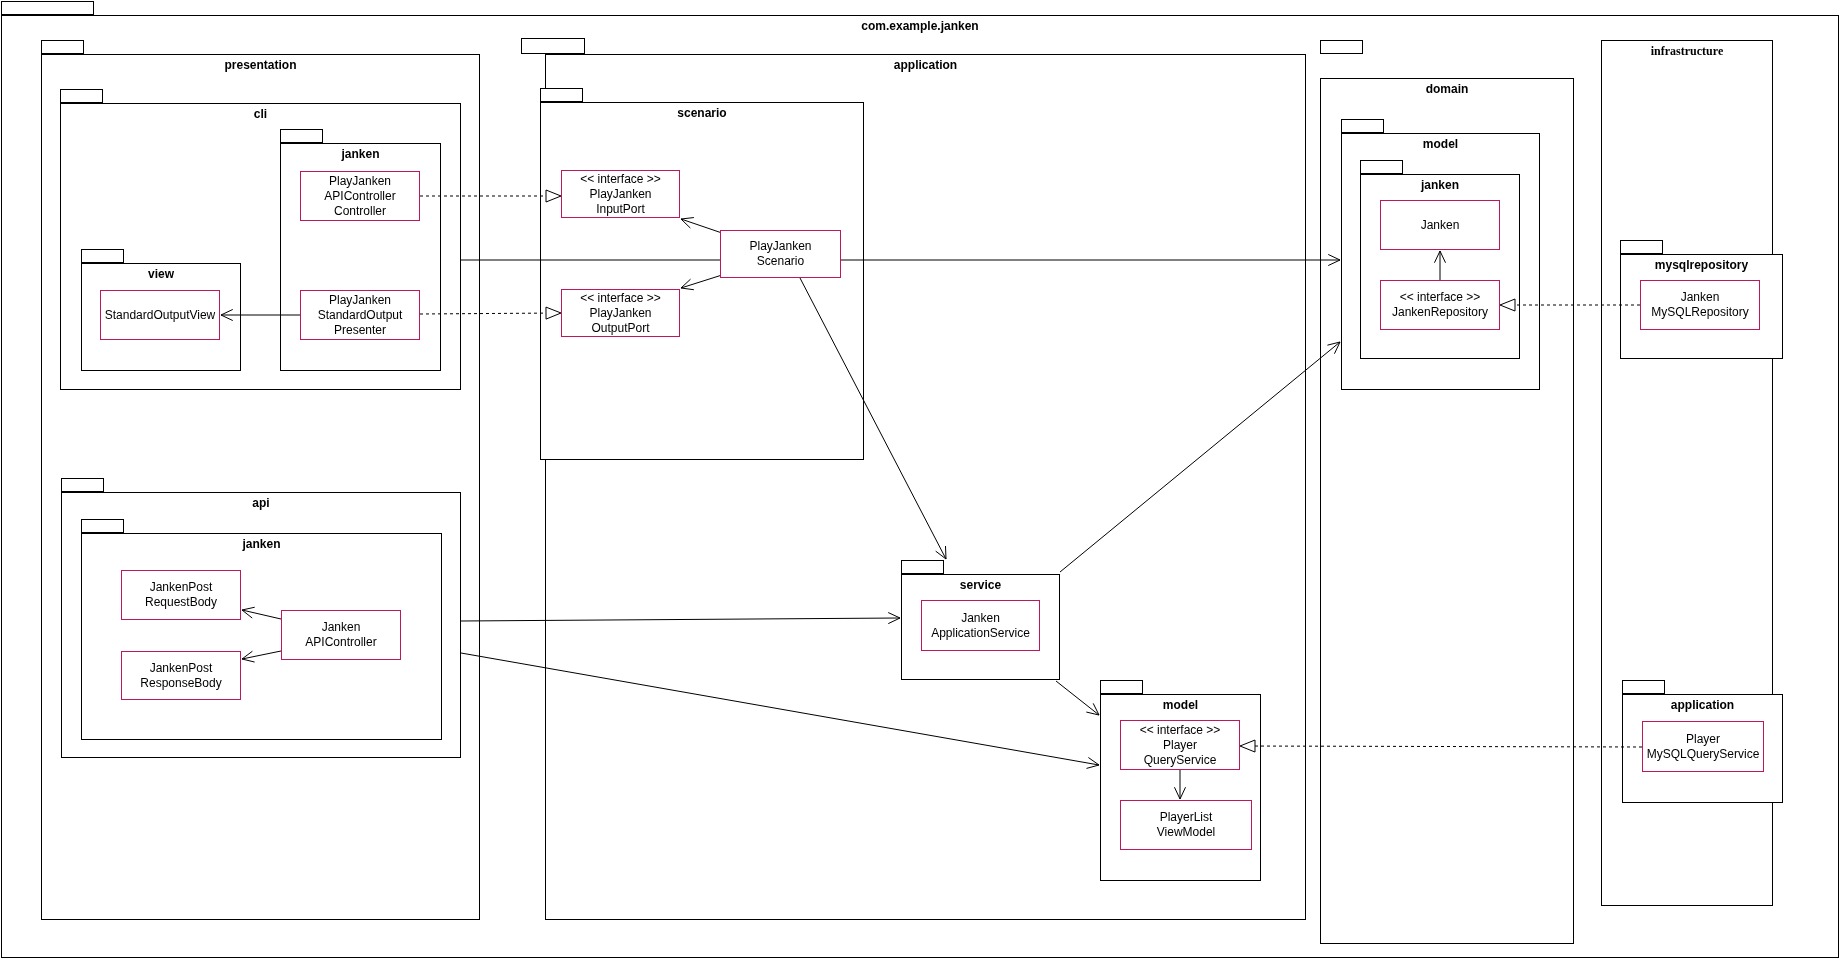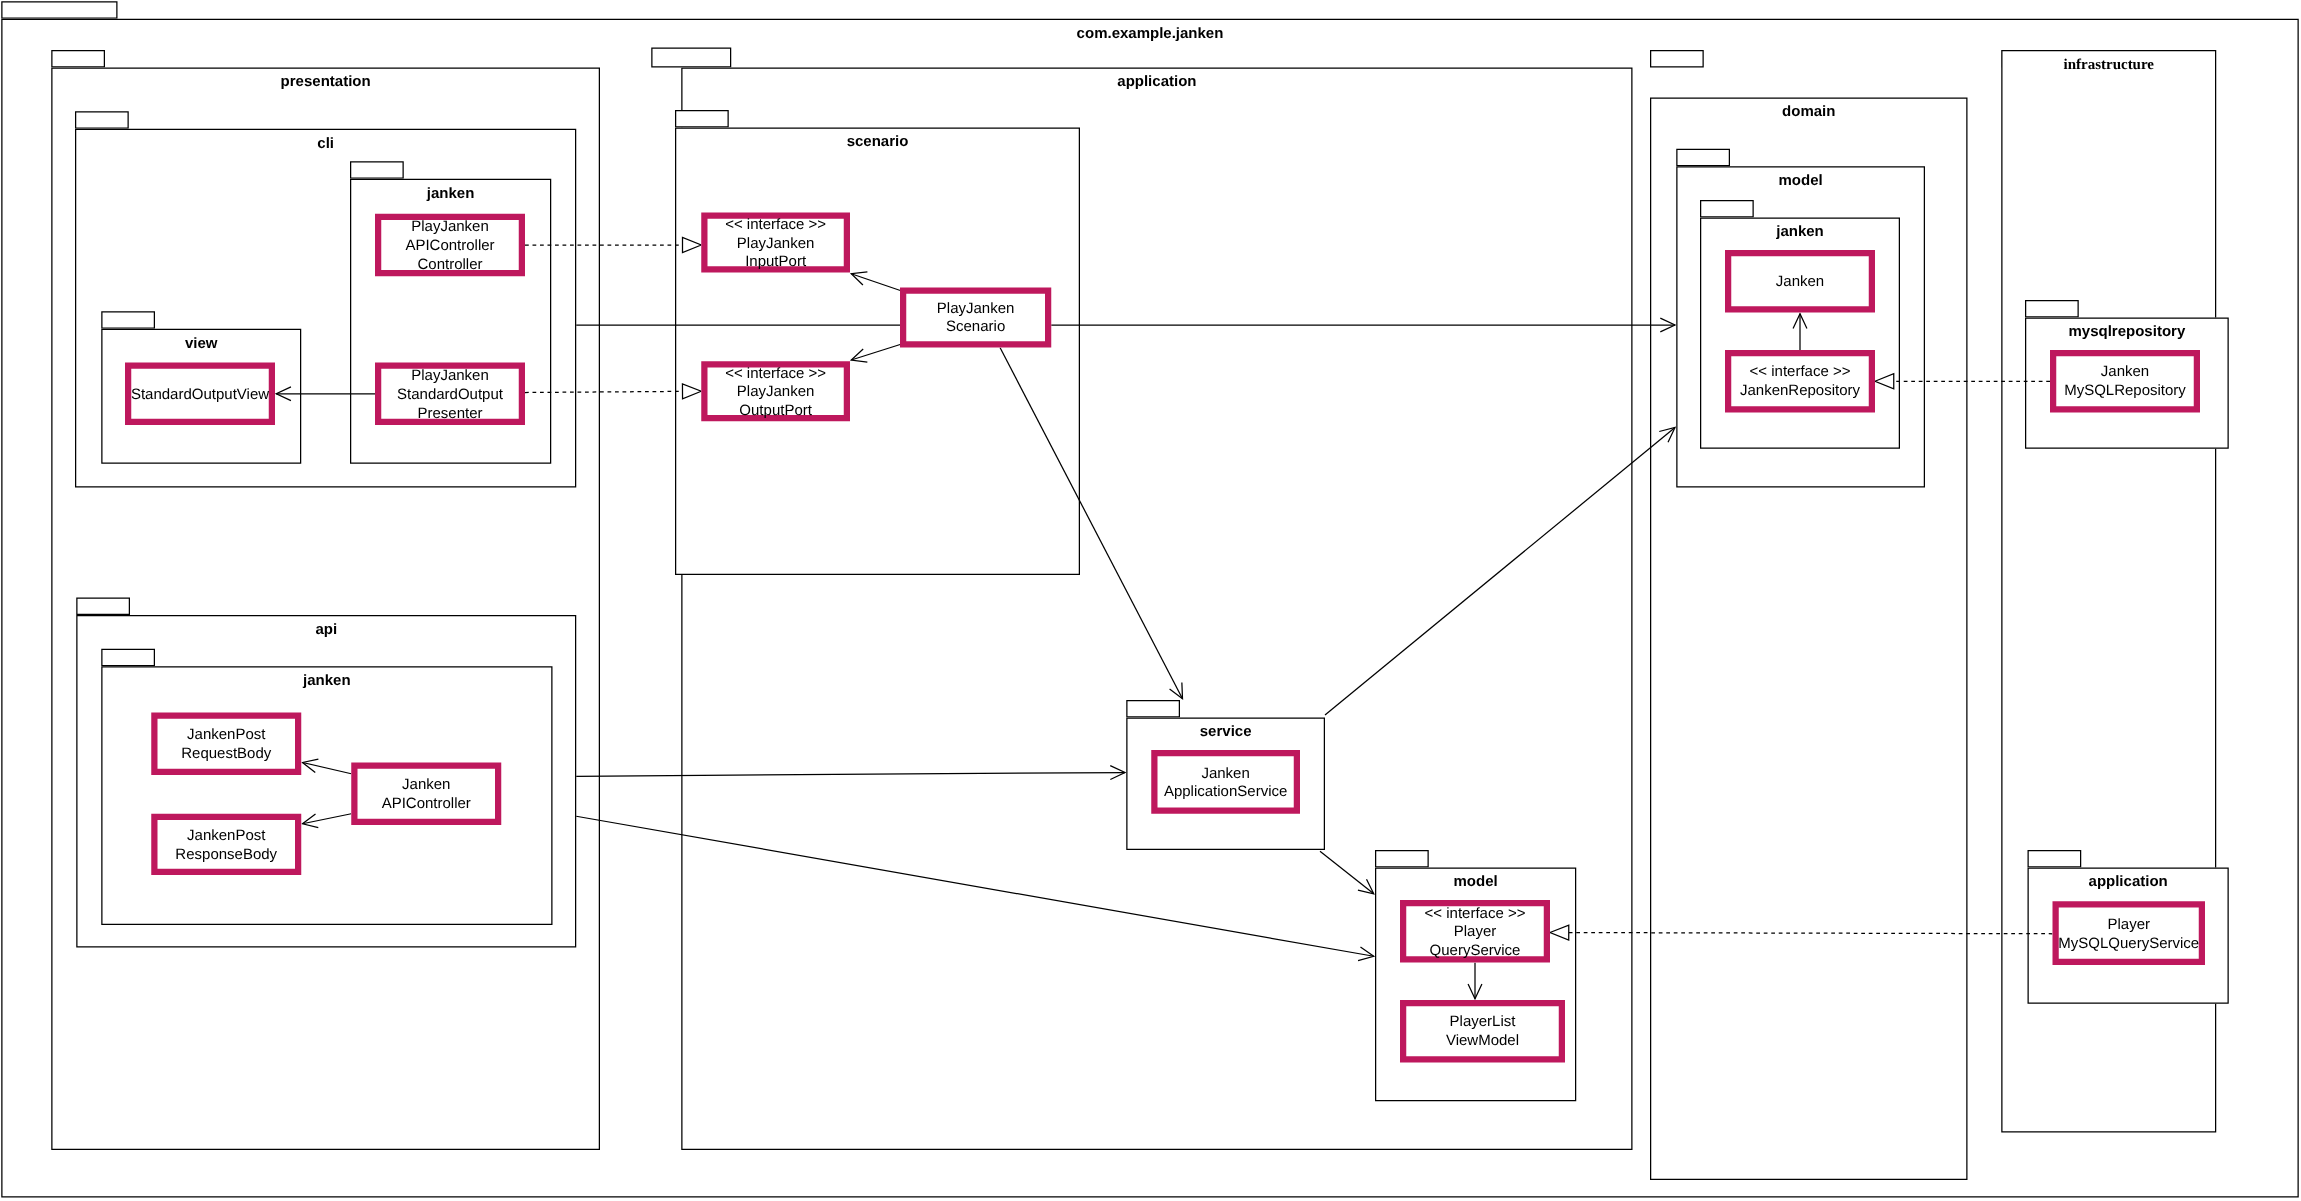--- a/index.html
+++ b/index.html
@@ -10,21 +10,21 @@
   .pkg,.pkg-tab{
     position:absolute;background:#ffffff;border:1px solid #000000;
     box-sizing:border-box;z-index:1;
   }
   .pkg-label{
     position:absolute;left:0;top:2px;width:100%;text-align:center;
     font-weight:bold;font-size:12px;line-height:16px;white-space:nowrap;
   }
   .root-label{font-size:12px;}
   .cls{
-    position:absolute;background:#ffffff;border:5px solid #be185d;
+    position:absolute;background:#ffffff;border:1px solid #be185d;
     box-sizing:border-box;z-index:10;
     display:flex;flex-direction:column;align-items:center;justify-content:center;
     font-size:12px;line-height:15px;text-align:center;white-space:nowrap;
   }
   #edges-layer{position:absolute;left:0;top:0;z-index:5;pointer-events:none;}
   .edge-line{stroke:#000000;stroke-width:1;fill:none;}
   .edge-dashed{stroke-dasharray:3,3;}
   .edge-head-open{stroke:#000000;stroke-width:1;fill:none;}
   .edge-head-tri{stroke:#000000;stroke-width:1;fill:#ffffff;}
 </style>

